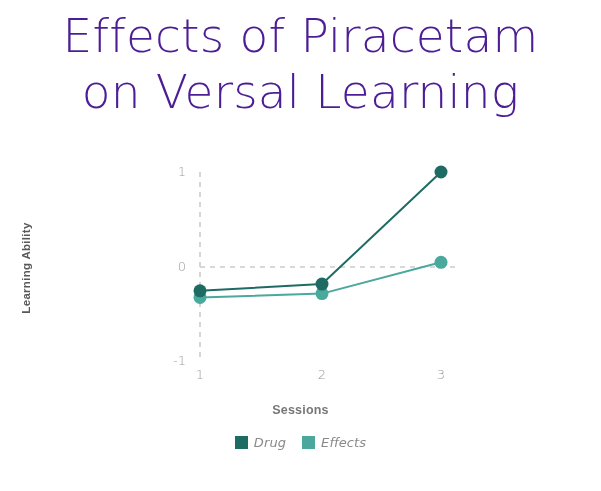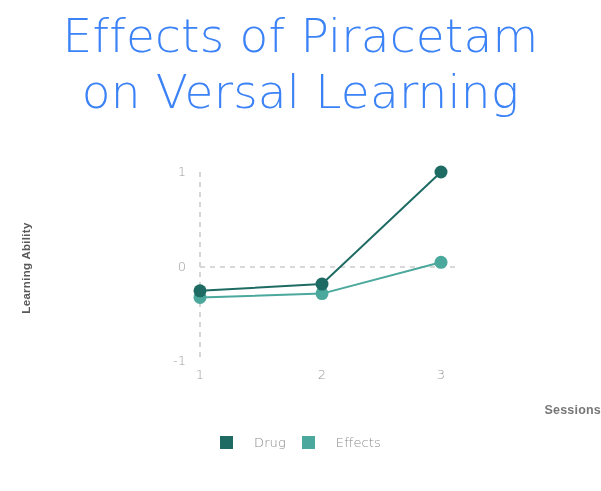--- a/index.html
+++ b/index.html
@@ -16,21 +16,21 @@
     -webkit-font-smoothing: antialiased;
   }
 
   
   #chart-title {
     position: absolute;
     left: 0;
     top: 8px;
     width: 601px;
     text-align: center;
-    color: #3b82f6;
+    color: #4c1d95;
     font-family: "DejaVu Sans", sans-serif;
     font-weight: 300;
     font-size: 47px;
     line-height: 56px;
     letter-spacing: 0.2px;
     white-space: pre-line;
   }
 
   
   #chart-area {
@@ -58,21 +58,21 @@
     color: #595959;
     font-size: 11.5px;
     font-weight: bold;
     letter-spacing: 0.3px;
   }
   #x-axis-title {
     position: absolute;
     left: 0;
     top: 403px;
     width: 601px;
-    text-align: right;
+    text-align: center;
     color: #777777;
     font-size: 12.5px;
     font-weight: bold;
     letter-spacing: 0.2px;
   }
 
   
   .tick-label {
     position: absolute;
     color: #9a9a9a;
@@ -97,21 +97,22 @@
     top: 435px;
     width: 601px;
     display: flex;
     justify-content: center;
     align-items: center;
     gap: 16px;
   }
   .legend-item {
     display: flex;
     align-items: center;
-    gap: 21px;
+    gap: 6px;
+    font-style: italic;
   }
   .legend-swatch {
     width: 13px;
     height: 13px;
     display: block;
   }
   .legend-text {
     color: #8a8a8a;
     font-size: 13px;
     font-family: "DejaVu Sans", sans-serif;

